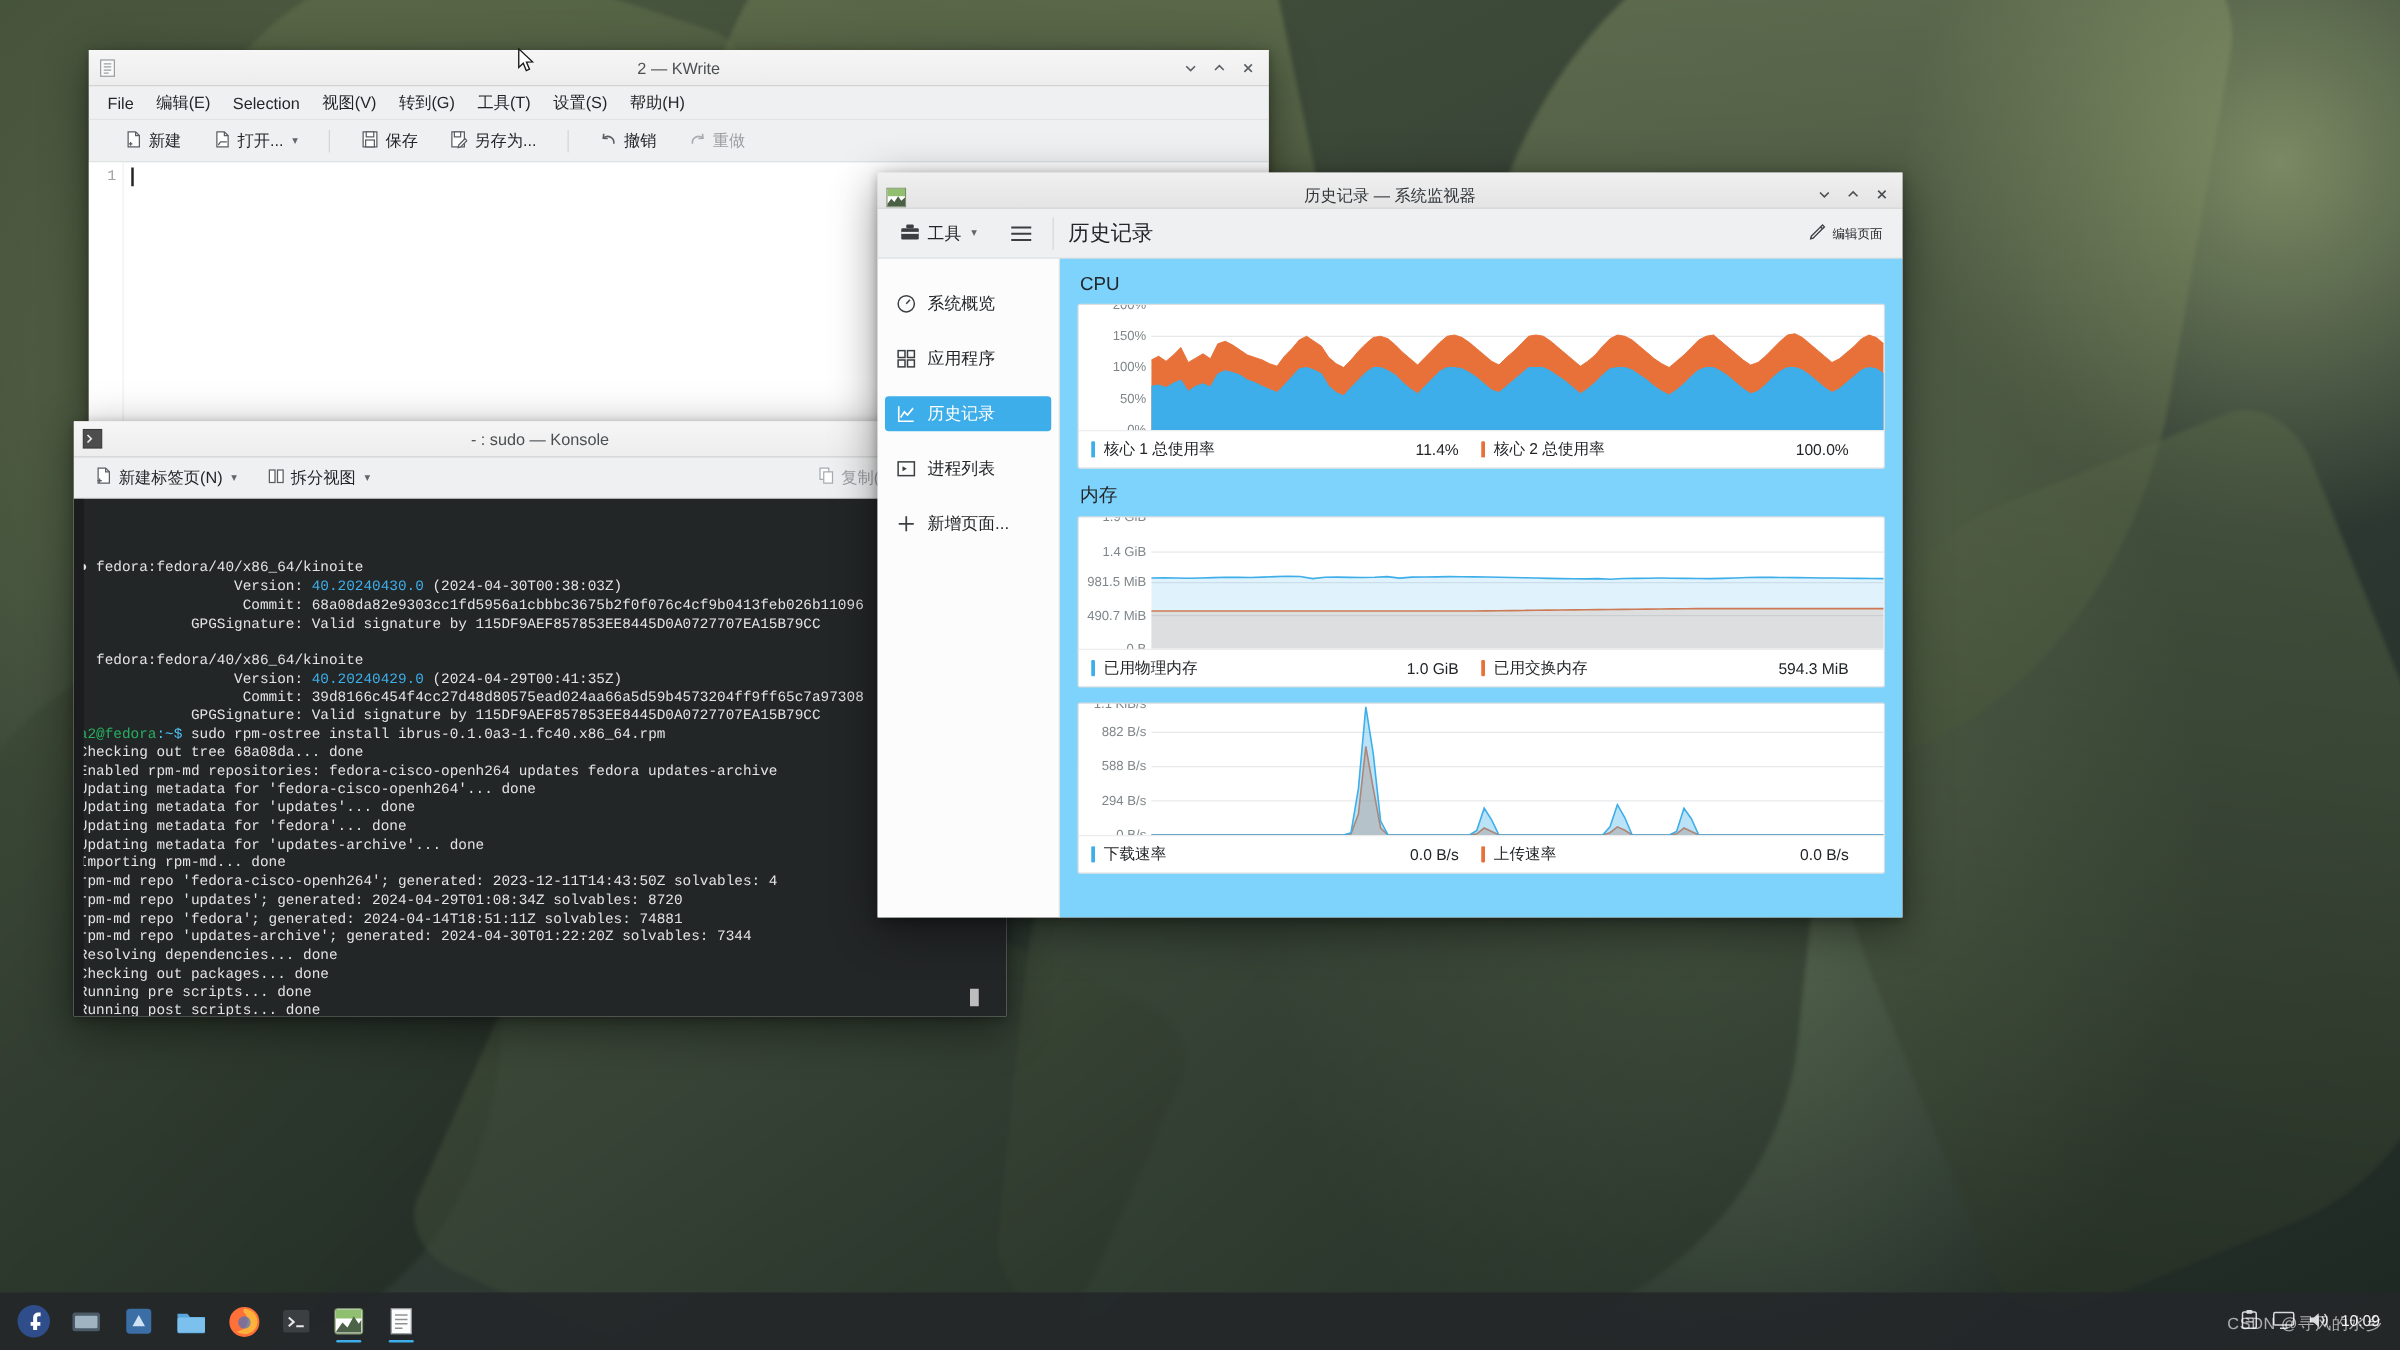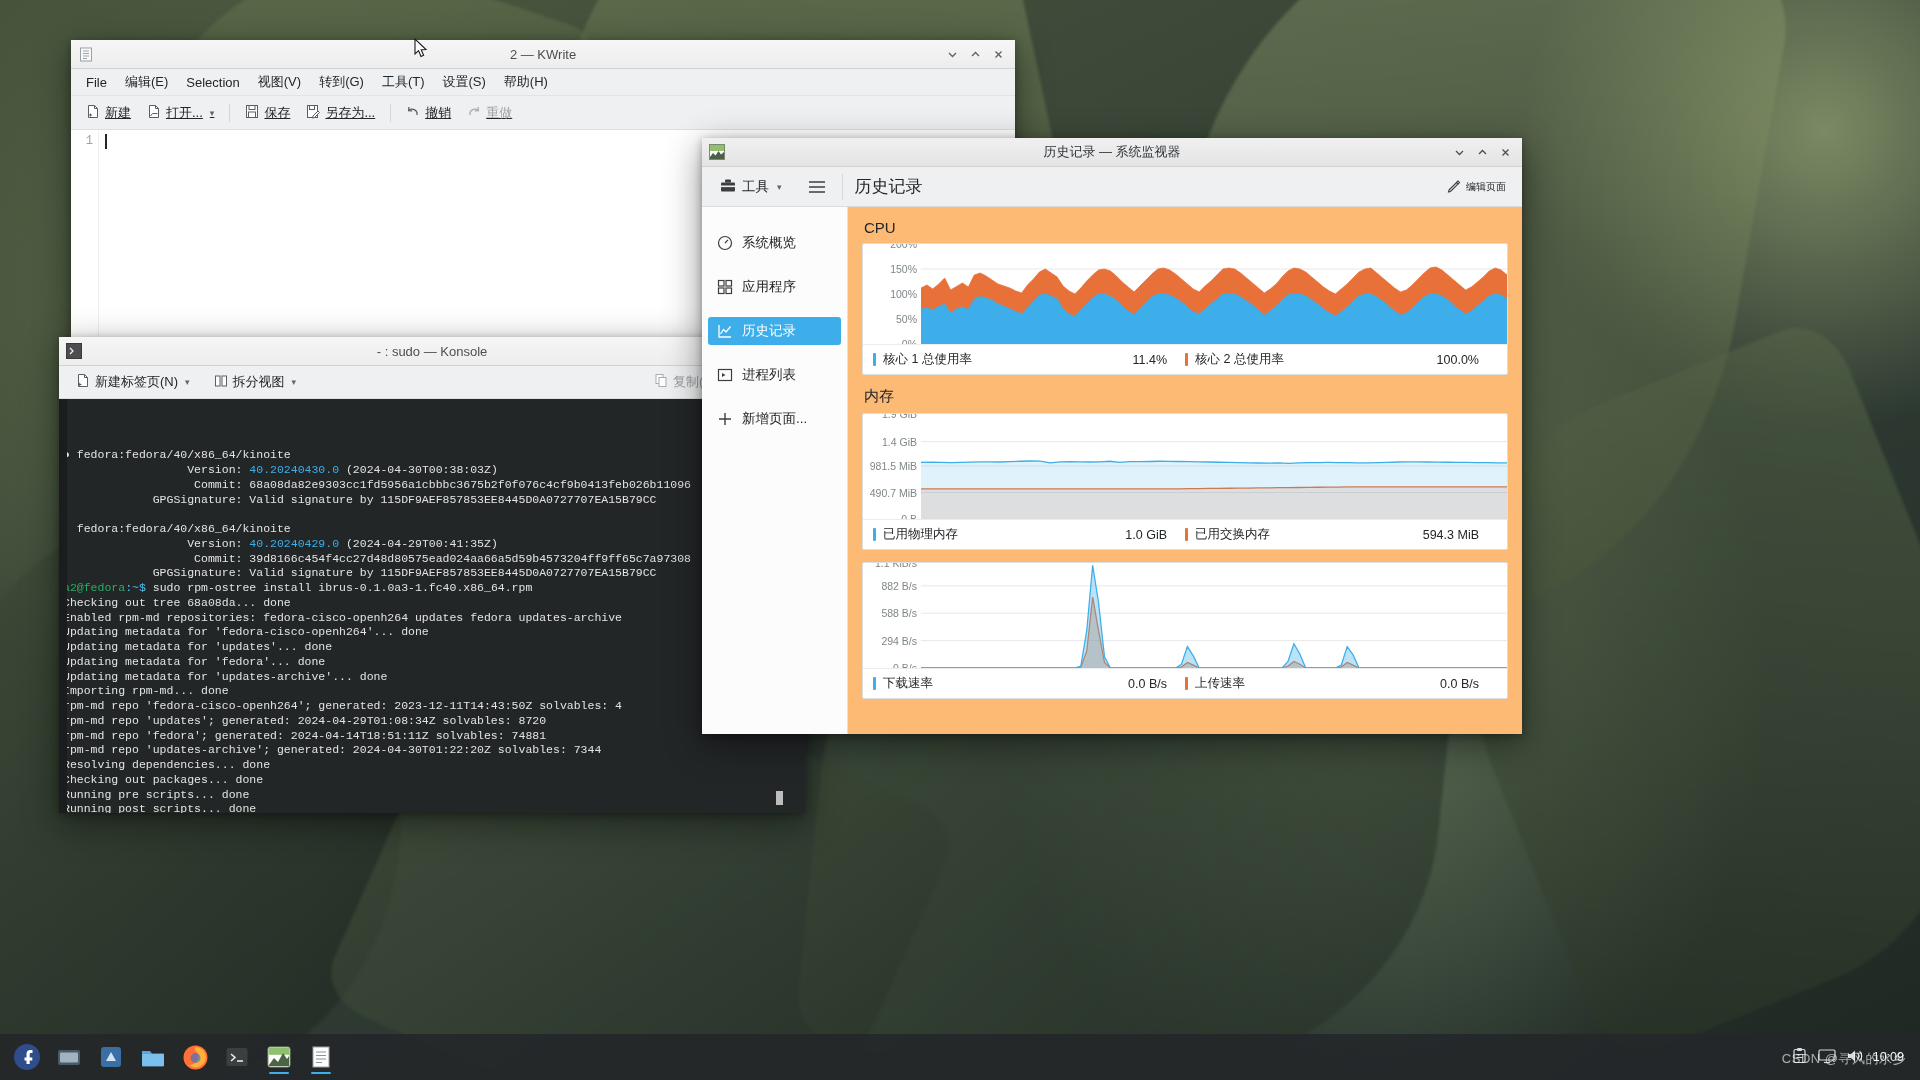--- a/index.html
+++ b/index.html
@@ -73,22 +73,22 @@
   #kwrite { left: 71px; top: 40px; width: 944px; height: 300px; }
   #kwrite .menubar {
     height: 27px; display: flex; align-items: center; padding: 0 6px;
     background: #eff0f1; border-bottom: 1px solid #e2e3e5;
     font-size: 13px;
   }
   #kwrite .menubar span {
     padding: 4px 9px; color: #232629; border-radius: 3px; white-space: nowrap;
   }
   #kwrite .toolbar {
-    height: 34px; display: flex; align-items: center; gap: 2px; padding: 0 8px;
-    background: #eff0f1; border-bottom: 1px solid #dcdee0; text-decoration: underline;
+    height: 34px; display: flex; align-items: center; gap: 12px; padding: 0 22px;
+    background: #eff0f1; border-bottom: 1px solid #dcdee0;
   }
   .tbtn {
     display: flex; align-items: center; gap: 5px;
     padding: 3px 7px; border-radius: 3px; font-size: 13px; color: #232629;
     white-space: nowrap;
   }
   .tbtn.disabled { color: #9a9ea1; text-align: right; }
   .tsep { width: 1px; height: 18px; background: #d3d5d7; margin: 0 6px; }
   .caret { font-size: 9px; color: #62666a; padding-left: 2px; }
   #kwrite .editor {
@@ -129,21 +129,21 @@
   #konsole .term .lines { padding-left: 4px; }
   .t-blue { color: #3daee9; }
   .t-green { color: #27ae60; }
   .t-cyan { color: #4fc3f7; }
   #konsole .term-cursor {
     position: absolute; right: 22px; bottom: 8px; width: 7px; height: 14px; background: #bdbdbd;
   }
 
   
   #sysmon { left: 702px; top: 138px; width: 820px; height: 596px; }
-  #sysmon .titlebar { background: linear-gradient(#f0f0f0,#e4e4e4); }
+  #sysmon .titlebar { background: linear-gradient(#f0f0f0,#e4e4e4); align-items: flex-end; }
   #sysmon .smtoolbar {
     height: 40px; display: flex; align-items: center; padding: 0 10px;
     background: #eff0f1; border-bottom: 1px solid #dadcde;
   }
   #sysmon .tool-btn {
     display: flex; align-items: center; gap: 6px; padding: 4px 8px;
     font-size: 13.5px; border-radius: 3px;
   }
   #sysmon .hamburger {
     margin-left: 14px; width: 26px; height: 26px;
@@ -161,21 +161,21 @@
     padding-top: 6px; flex: 0 0 146px;
   }
   .side-item {
     display: flex; align-items: center; gap: 9px;
     height: 28px; margin: 16px 6px; padding: 0 8px; border-radius: 3px;
     font-size: 13.5px; color: #232629;
   }
   .side-item.active { background: #3daee9; color: #ffffff; }
   .side-item .si-icon { width: 17px; height: 17px; display: flex; align-items: center; justify-content: center; }
   #sysmon .content {
-    flex: 1; background: #fdba74; padding: 8px 14px 0 14px; overflow: hidden;
+    flex: 1; background: #7dd3fc; padding: 8px 14px 0 14px; overflow: hidden;
   }
   .sec-title { font-size: 15px; color: #232629; margin: 4px 0 7px 2px; }
   .chart-card {
     background: #ffffff; border: 1px solid #dcdee0; border-radius: 2px;
     margin-bottom: 12px;
   }
   .chart-area { position: relative; height: 100px; overflow: hidden; }
   .chart-area.mem { height: 105px; }
   .chart-area.net { height: 105px; }
   .ylabels {

